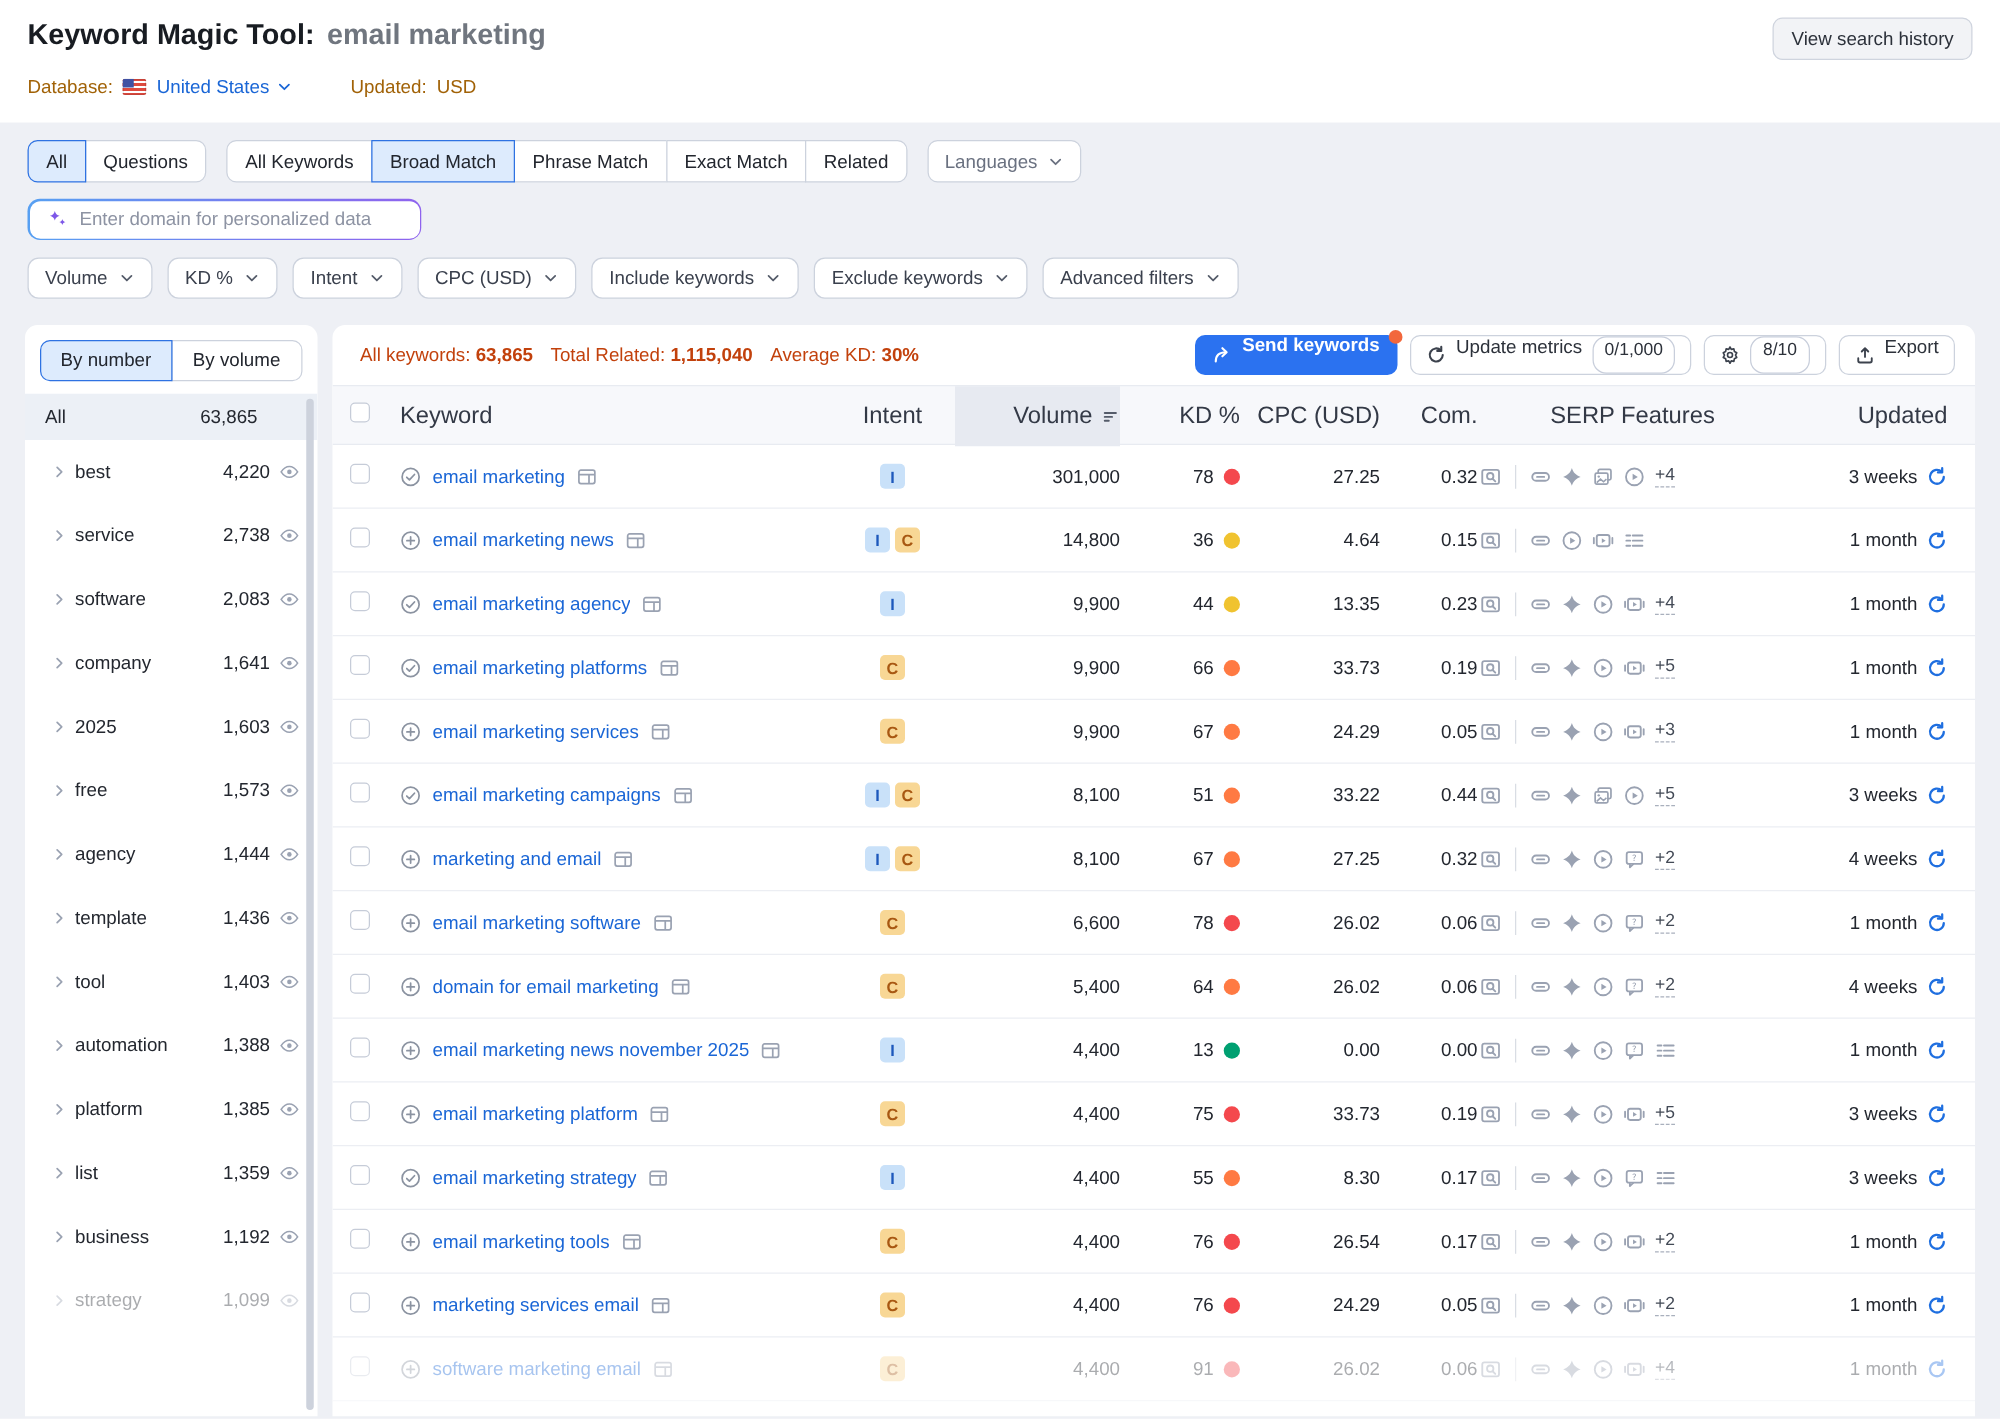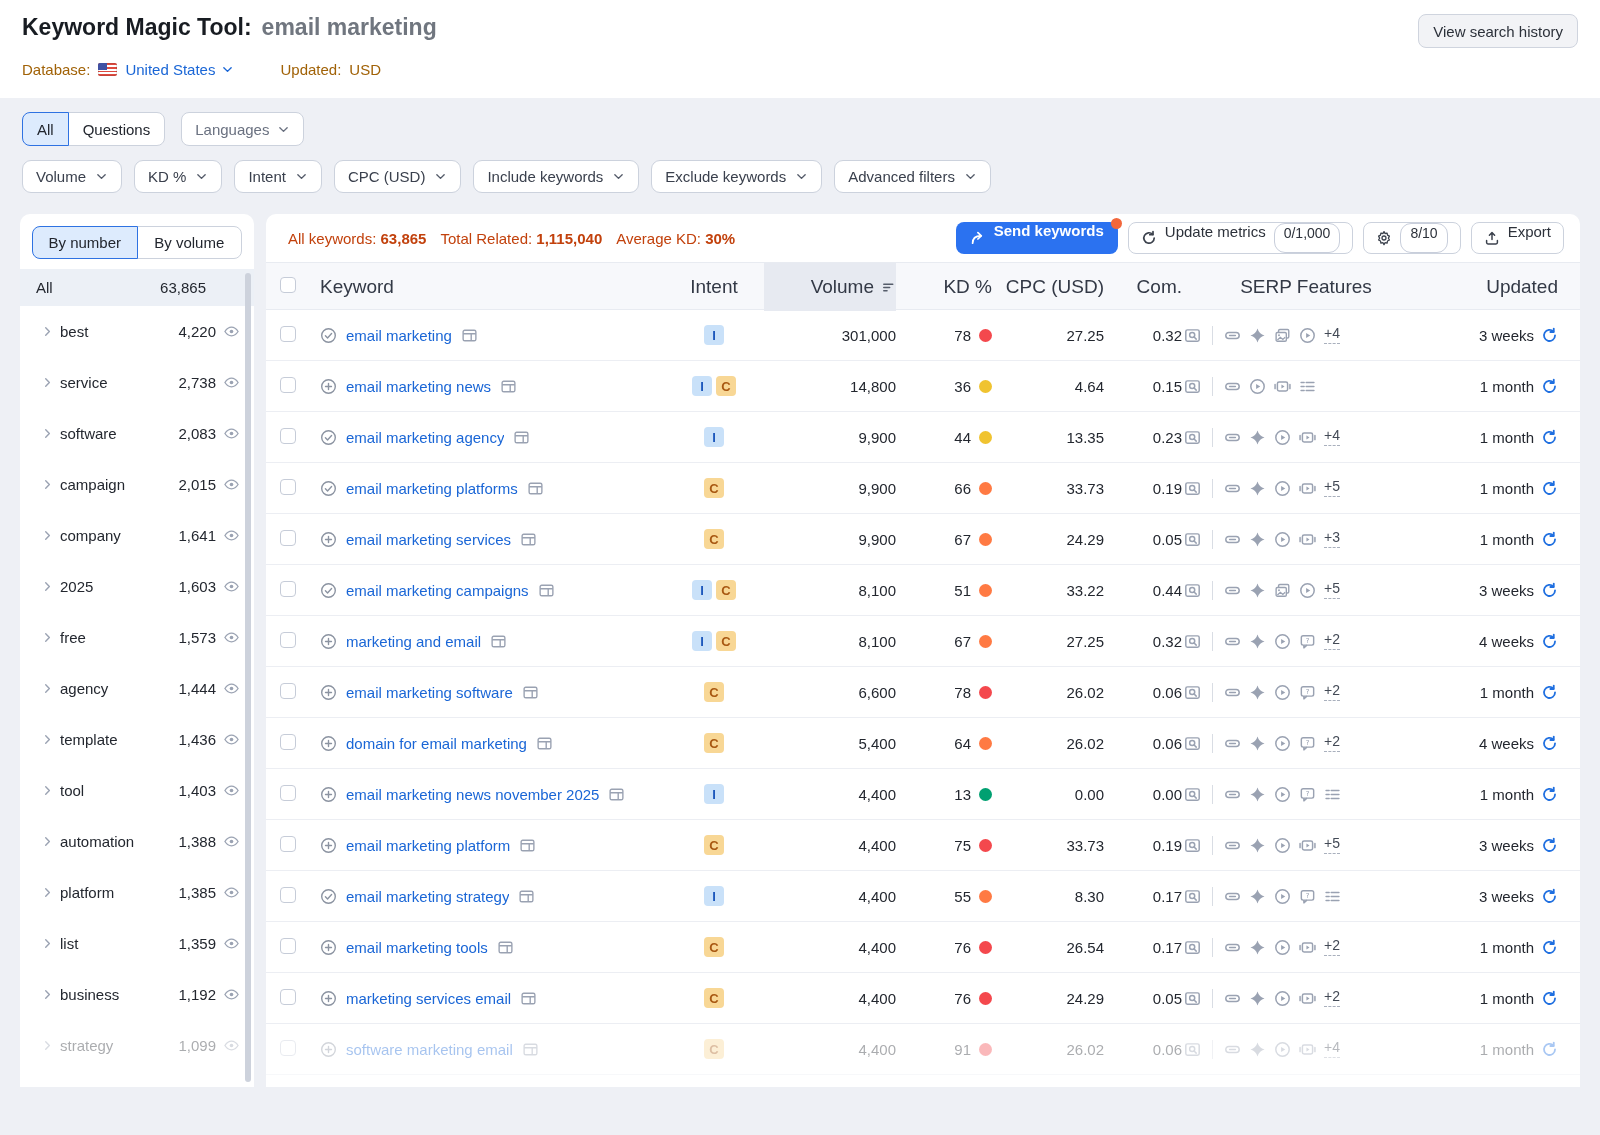--- a/index.html
+++ b/index.html
@@ -162,31 +162,51 @@
   </div>
 </div>
 
 <div class="toolbar">
   <div class="tabs-row">
     <div id="tabs-groups" style="display:flex;gap:16px;">
         <div class="tab-group">
           <button class="tab selected">All</button>
           <button class="tab">Questions</button>
         </div>
+        <div class="tab-group">
+          <button class="tab">All Keywords</button>
+          <button class="tab selected">Broad Match</button>
+          <button class="tab">Phrase Match</button>
+          <button class="tab">Exact Match</button>
+          <button class="tab">Related</button>
+        </div>
       </div>
     <button class="languages-btn">
       <span>Languages</span>
       <span class="ic">
           <svg viewBox="0 0 16 16">
             <path d="M3.5 5.8 8 10.3l4.5-4.5" fill="none" stroke="currentColor" stroke-width="1.7" stroke-linecap="round" stroke-linejoin="round"></path>
           </svg>
         </span>
     </button>
   </div>
 
+  <div class="domain-row">
+    <div class="domain-wrap">
+      <div class="domain-inner">
+        <span class="ic">
+            <svg viewBox="0 0 18 18">
+              <path d="M6.2 1.8C6.7 4 8.1 5.4 10.3 5.9 8.1 6.4 6.7 7.8 6.2 10 5.7 7.8 4.3 6.4 2.1 5.9 4.3 5.4 5.7 4 6.2 1.8Z" fill="currentColor"></path>
+              <path d="M12.6 8.6c.3 1.4 1.2 2.3 2.6 2.6-1.4.3-2.3 1.2-2.6 2.6-.3-1.4-1.2-2.3-2.6-2.6 1.4-.3 2.3-1.2 2.6-2.6Z" fill="currentColor"></path>
+            </svg>
+          </span>
+        <span class="domain-ph">Enter domain for personalized data</span>
+      </div>
+    </div>
+  </div>
 
   <div class="filters-row" id="filters-row">
       <button class="filter-pill">
         <span>Volume</span>
         <span class="ic">
           <svg viewBox="0 0 16 16">
             <path d="M3.5 5.8 8 10.3l4.5-4.5" fill="none" stroke="currentColor" stroke-width="1.7" stroke-linecap="round" stroke-linejoin="round"></path>
           </svg>
         </span>
       </button>
@@ -297,35 +317,20 @@
               <circle cx="8" cy="8" r="1.7" fill="currentColor"></circle>
             </svg>
           </span>
         </div>
         <div class="side-item">
           <span class="ic side-chev">
             <svg viewBox="0 0 16 16">
               <path d="M5.8 3.5 10.3 8l-4.5 4.5" fill="none" stroke="currentColor" stroke-width="1.7" stroke-linecap="round" stroke-linejoin="round"></path>
             </svg>
           </span>
-          <span class="side-name">campaign</span>
-          <span class="side-count">2,015</span>
-          <span class="ic side-eye">
-            <svg viewBox="0 0 16 16">
-              <path d="M1.8 8C3.7 5.1 5.9 3.9 8 3.9s4.3 1.2 6.2 4.1C12.3 10.9 10.1 12.1 8 12.1S3.7 10.9 1.8 8Z" fill="none" stroke="currentColor" stroke-width="1.2"></path>
-              <circle cx="8" cy="8" r="1.7" fill="currentColor"></circle>
-            </svg>
-          </span>
-        </div>
-        <div class="side-item">
-          <span class="ic side-chev">
-            <svg viewBox="0 0 16 16">
-              <path d="M5.8 3.5 10.3 8l-4.5 4.5" fill="none" stroke="currentColor" stroke-width="1.7" stroke-linecap="round" stroke-linejoin="round"></path>
-            </svg>
-          </span>
           <span class="side-name">company</span>
           <span class="side-count">1,641</span>
           <span class="ic side-eye">
             <svg viewBox="0 0 16 16">
               <path d="M1.8 8C3.7 5.1 5.9 3.9 8 3.9s4.3 1.2 6.2 4.1C12.3 10.9 10.1 12.1 8 12.1S3.7 10.9 1.8 8Z" fill="none" stroke="currentColor" stroke-width="1.2"></path>
               <circle cx="8" cy="8" r="1.7" fill="currentColor"></circle>
             </svg>
           </span>
         </div>
         <div class="side-item">

